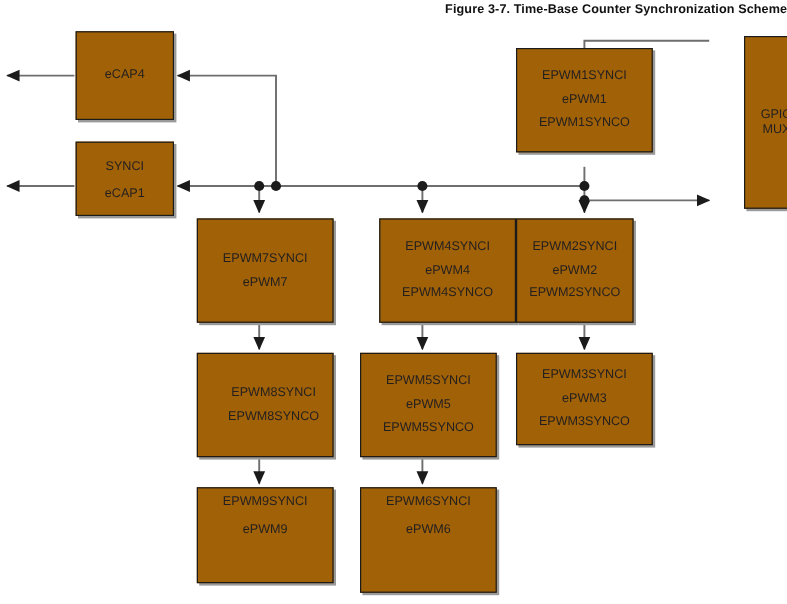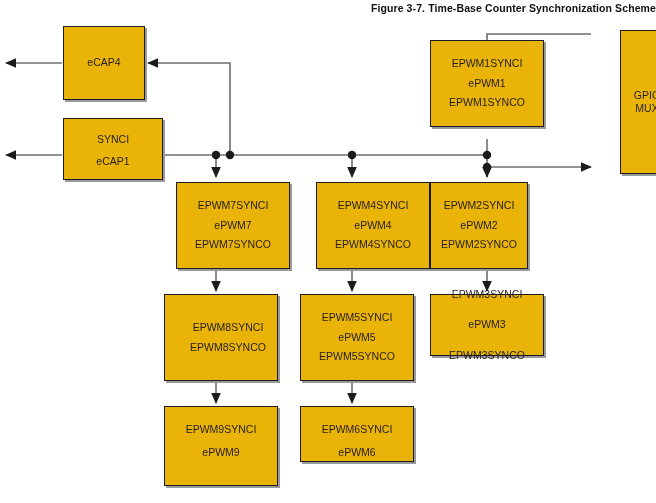--- a/index.html
+++ b/index.html
@@ -8,36 +8,36 @@
     font-family:"Liberation Sans","DejaVu Sans",sans-serif;
     color:#231f20;
   }
   #fig-title{
     position:absolute;left:0;top:2px;width:656px;
     text-align:right;font-size:10.5px;font-weight:bold;
     letter-spacing:.1px;color:#111111;
   }
   .blk{
     position:absolute;box-sizing:border-box;
-    background:#eab308;
+    background:#a16207;
     border:1.6px solid #1b1b1b;
     box-shadow:2px 2px 0 0 #9a9a9a;
     display:flex;flex-direction:column;
     align-items:center;justify-content:center;
     font-size:10.5px;line-height:1.25;
     text-align:center;
   }
   .blk .ln{display:block;width:100%;}
   .blk.three .ln{margin:3.2px 0;}
   .blk.two .ln{margin:3.2px 0;}
   .blk.gpio{justify-content:center;}
   .blk.gpio .ln{margin:0;}
   .blk.ecap1{justify-content:flex-start;padding-top:9px;}
   .blk.ecap1 .ln{margin:4.5px 0;}
-  .blk.pwm-lite{justify-content:flex-start;padding-top:11px;}
+  .blk.pwm-lite{justify-content:flex-start;}
   .blk.pwm-lite .ln{margin:5px 0;}
   #wires{position:absolute;left:0;top:0;width:656px;height:503px;}
   #wires line,#wires path{stroke:#6e6e6e;stroke-width:1.6;fill:none;}
   #wires .dot{fill:#1b1b1b;stroke:none;}
   #wires marker path{fill:#1b1b1b;stroke:none;}
 </style>
 </head>
 <body>
 
 <div id="fig-title">Figure 3-7. Time-Base Counter Synchronization Scheme</div>
@@ -80,35 +80,34 @@
 
 <div class="blk gpio" style="left:620px;top:30px;width:54px;height:144px;">
   <span class="ln">GPIO</span>
   <span class="ln">MUX</span>
 </div>
 
 <div class="blk" style="left:63px;top:26px;width:82px;height:74px;">
   <span class="ln">eCAP4</span>
 </div>
 
-<div class="blk two ecap1" style="left:63px;top:118px;width:100px;height:62px;">
+<div class="blk two ecap1" style="left:63px;top:118px;width:82px;height:62px;">
   <span class="ln">SYNCI</span>
   <span class="ln">eCAP1</span>
 </div>
 
 <div class="blk three" style="left:430px;top:40px;width:114px;height:87px;">
   <span class="ln">EPWM1SYNCI</span>
   <span class="ln">ePWM1</span>
   <span class="ln">EPWM1SYNCO</span>
 </div>
 
-<div class="blk three" style="left:176px;top:182px;width:114px;height:87px;">
+<div class="blk three" style="left:164px;top:182px;width:114px;height:87px;">
   <span class="ln">EPWM7SYNCI</span>
   <span class="ln">ePWM7</span>
-  <span class="ln">EPWM7SYNCO</span>
 </div>
 
 <div class="blk three" style="left:316px;top:182px;width:114px;height:87px;">
   <span class="ln">EPWM4SYNCI</span>
   <span class="ln">ePWM4</span>
   <span class="ln">EPWM4SYNCO</span>
 </div>
 
 <div class="blk three" style="left:430px;top:182px;width:98px;height:87px;">
   <span class="ln">EPWM2SYNCI</span>
@@ -120,27 +119,27 @@
   <span class="ln">EPWM8SYNCI</span>
   <span class="ln">EPWM8SYNCO</span>
 </div>
 
 <div class="blk three" style="left:300px;top:294px;width:114px;height:87px;">
   <span class="ln">EPWM5SYNCI</span>
   <span class="ln">ePWM5</span>
   <span class="ln">EPWM5SYNCO</span>
 </div>
 
-<div class="blk three" style="left:430px;top:294px;width:114px;height:62px;gap:11px;">
+<div class="blk three" style="left:430px;top:294px;width:114px;height:77px;">
   <span class="ln">EPWM3SYNCI</span>
   <span class="ln">ePWM3</span>
   <span class="ln">EPWM3SYNCO</span>
 </div>
 
 <div class="blk two pwm-lite" style="left:164px;top:406px;width:114px;height:80px;">
   <span class="ln">EPWM9SYNCI</span>
   <span class="ln">ePWM9</span>
 </div>
 
-<div class="blk two pwm-lite" style="left:300px;top:406px;width:114px;height:56px;">
+<div class="blk two pwm-lite" style="left:300px;top:406px;width:114px;height:88px;">
   <span class="ln">EPWM6SYNCI</span>
   <span class="ln">ePWM6</span>
 </div>
 
 </body></html>

